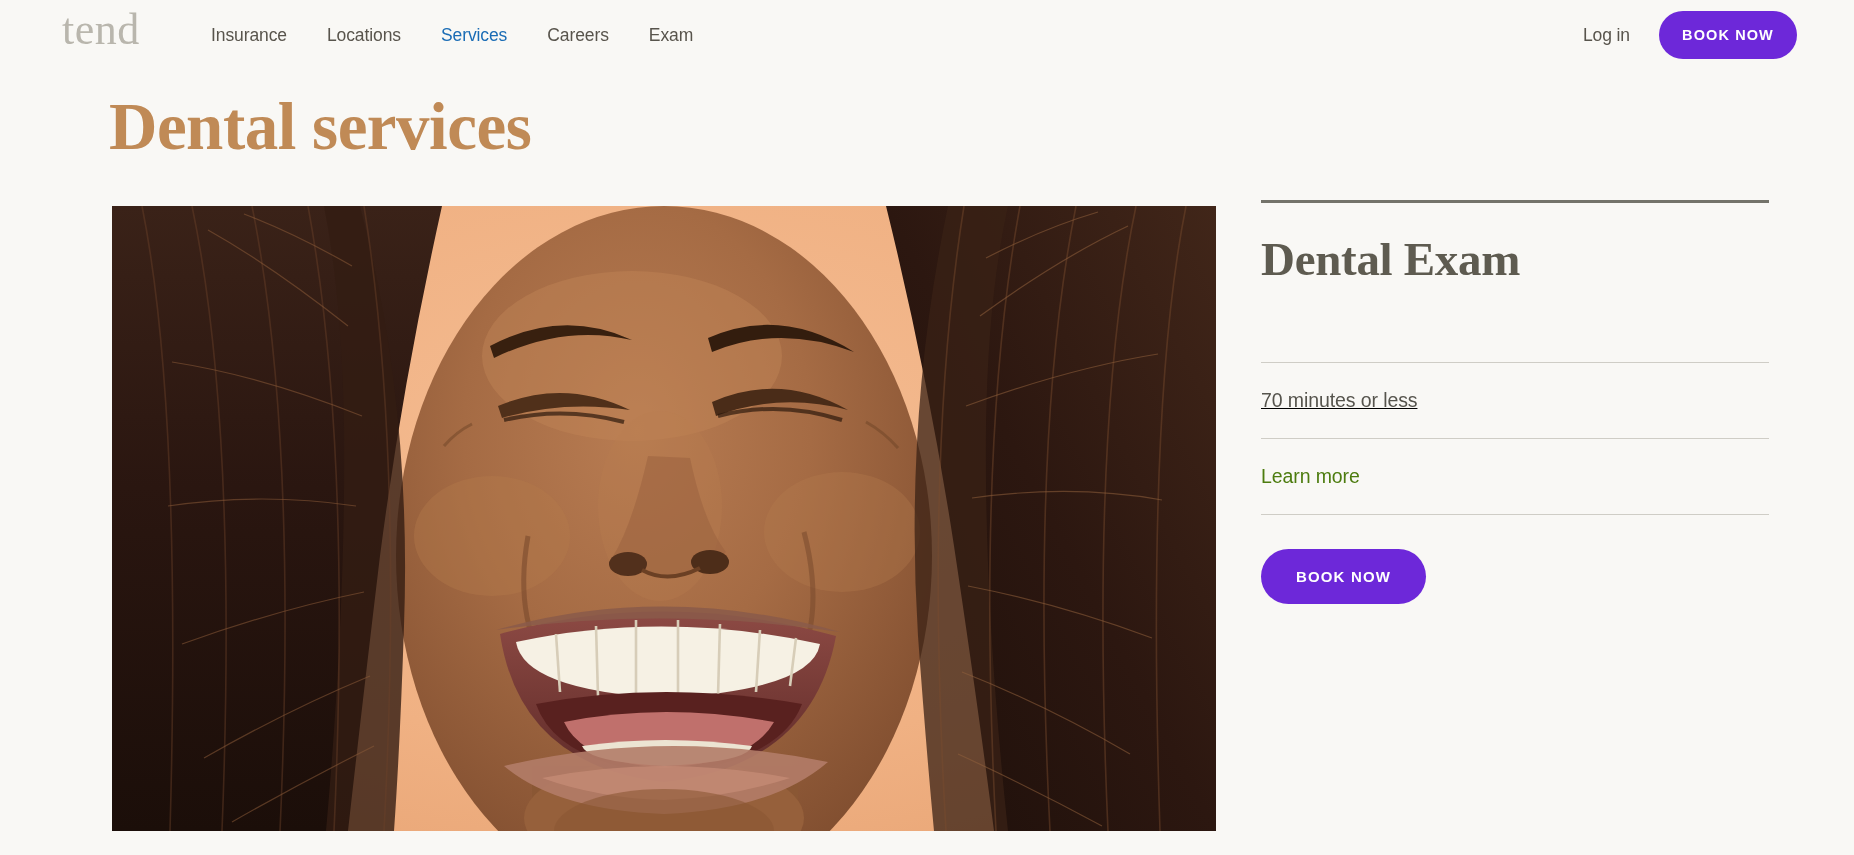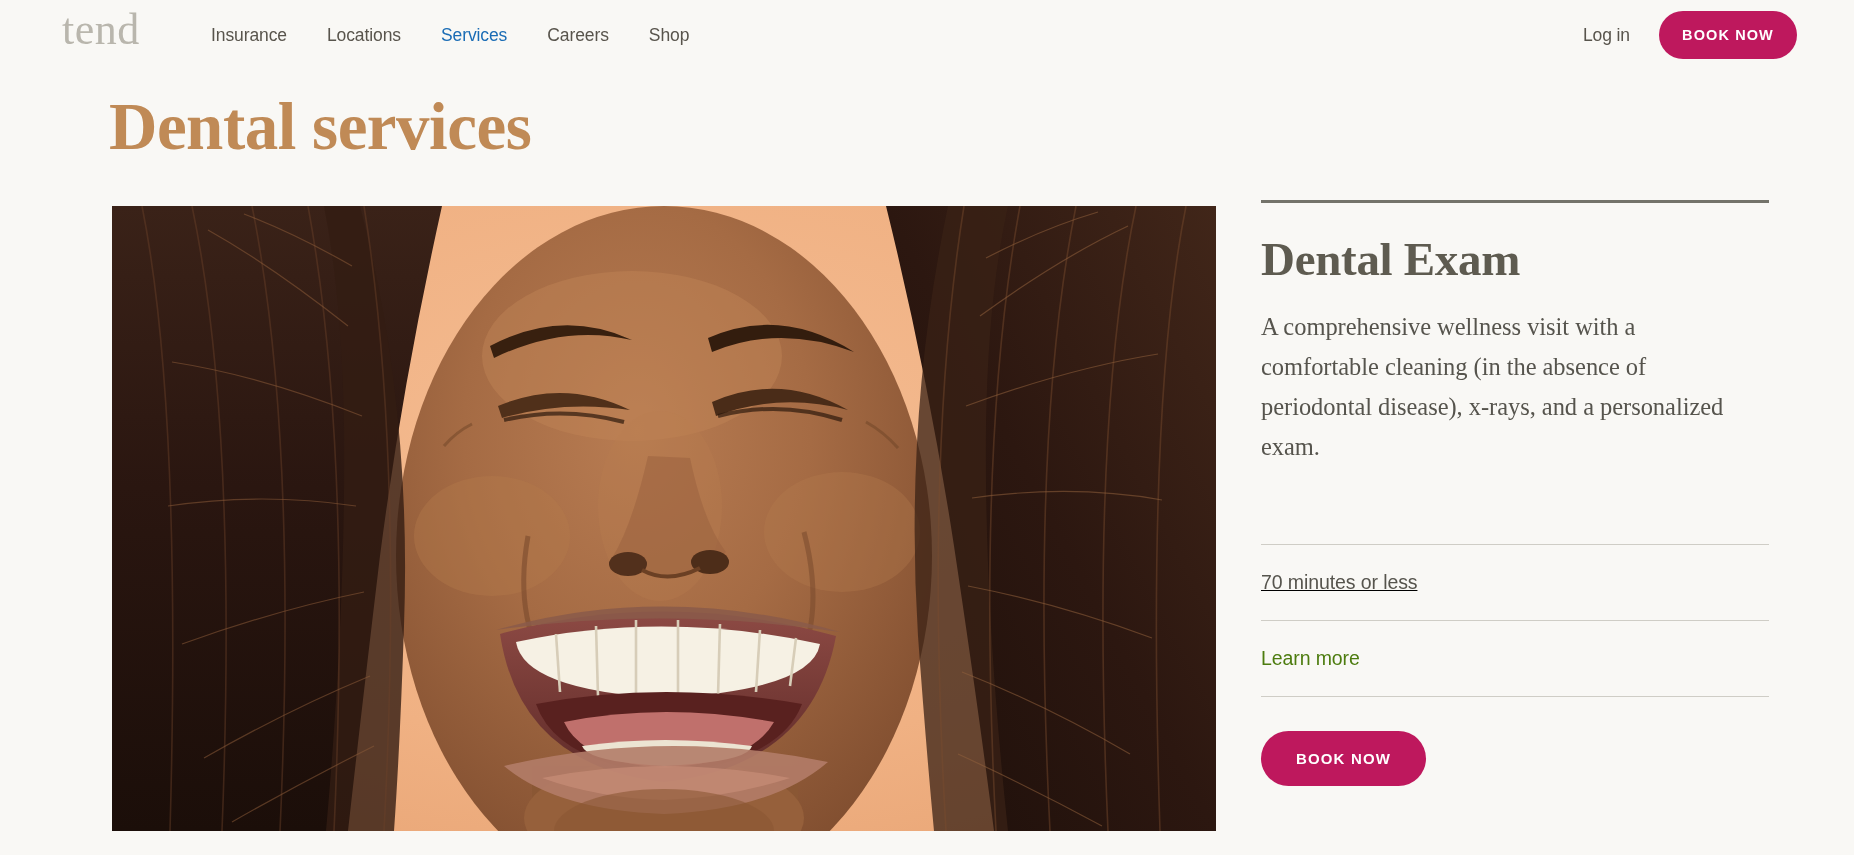--- a/index.html
+++ b/index.html
@@ -70,21 +70,21 @@
     font-size: 17.5px;
     color: #58544c;
     text-decoration: none;
     letter-spacing: -0.1px;
     cursor: pointer;
   }
   .btn-book {
     display: inline-flex;
     align-items: center;
     justify-content: center;
-    background: #be185d;
+    background: #6d28d9;
     color: #ffffff;
     border: none;
     border-radius: 999px;
     font-family: "Liberation Sans", sans-serif;
     font-size: 14.5px;
     font-weight: 700;
     letter-spacing: 1.1px;
     cursor: pointer;
     white-space: nowrap;
   }
@@ -213,21 +213,21 @@
 
 <header class="site-header">
 
   <a class="logo">tend</a>
 
   <nav class="main-nav">
     <a class="nav-link">Insurance</a>
     <a class="nav-link">Locations</a>
     <a class="nav-link active">Services</a>
     <a class="nav-link">Careers</a>
-    <a class="nav-link">Shop</a>
+    <a class="nav-link">Exam</a>
   </nav>
 
   <div class="header-right">
     <a class="login-link">Log in</a>
     <button class="btn-book header-cta">BOOK NOW</button>
   </div>
 
 </header>
 
 <h1 class="page-title">Dental services</h1>
@@ -361,21 +361,20 @@
       </g>
     </svg>
   </figure>
 
   <div class="service-info">
 
     <div class="rule-top"></div>
 
     <h2 class="service-name">Dental Exam</h2>
 
-    <p class="service-desc">A comprehensive wellness visit with a comfortable cleaning (in the absence of periodontal disease), x-rays, and a personalized exam.</p>
 
     <div class="rule-thin rule-a"></div>
 
     <div class="duration-row">
       <span class="duration-text">70 minutes or less</span>
     </div>
 
     <div class="rule-thin rule-b"></div>
 
     <div class="learn-row">

